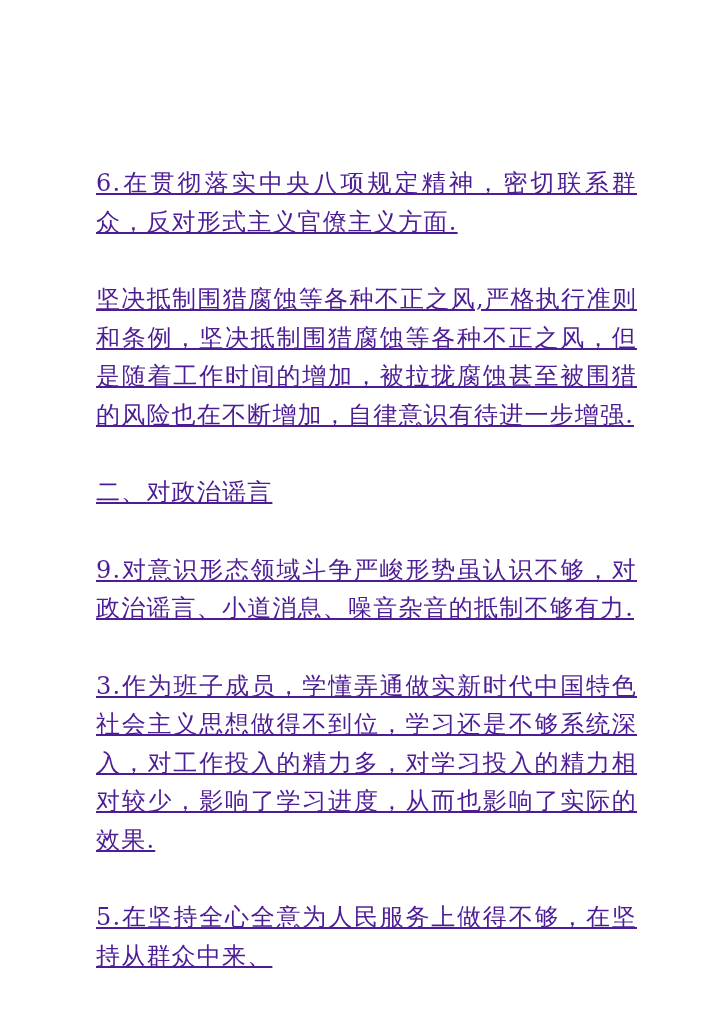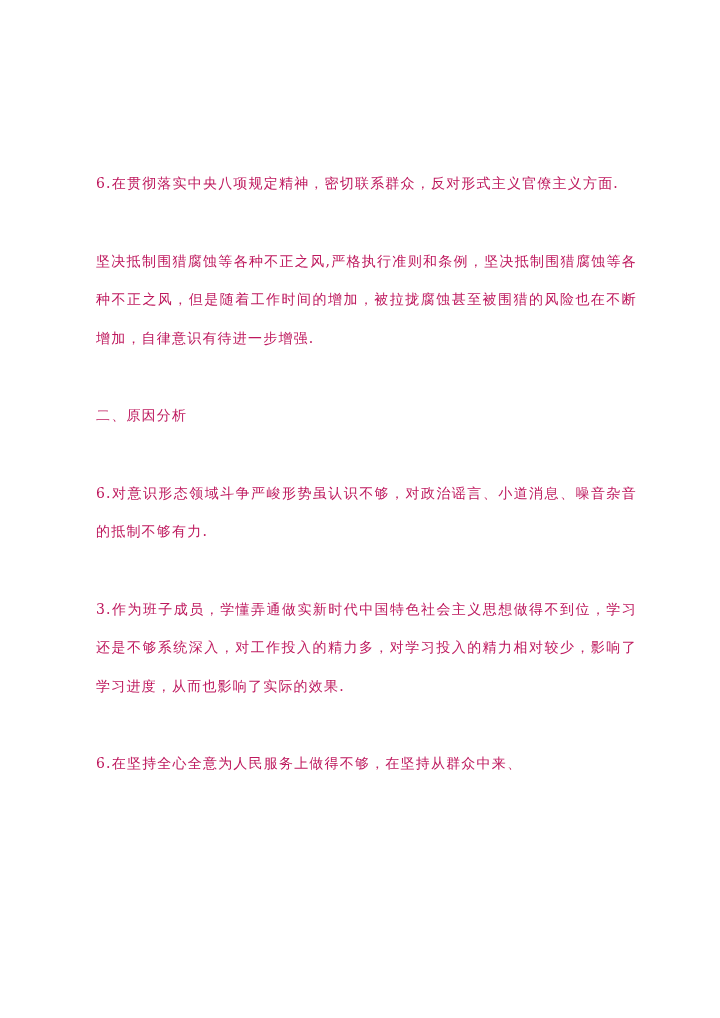--- a/index.html
+++ b/index.html
@@ -3,30 +3,31 @@
 <meta charset="utf-8">
 <style>
   html, body { margin: 0; padding: 0; background: #ffffff; }
   body { width: 720px; height: 1018px; position: relative; overflow: hidden; }
   .page {
     position: absolute; left: 0; top: 0; width: 720px; height: 1018px; background: #ffffff;
   }
   .content {
     position: absolute; left: 96px; top: 164px; width: 541px;
     font-family: "DejaVu Serif", "Liberation Serif", serif;
-    font-size: 14px; line-height: 38.5px; color: #be185d;
+    font-size: 24px; line-height: 38.5px; color: #4c1d95;
     letter-spacing: 1.2px;
+    text-decoration: underline;
   }
   .para { margin: 0 0 39px 0; text-align: justify; text-align-last: left; }
 </style>
 </head>
 <body>
 
 <div class="page">
   <div class="content">
     <p class="para">6.在贯彻落实中央八项规定精神，密切联系群众，反对形式主义官僚主义方面.</p>
     <p class="para">坚决抵制围猎腐蚀等各种不正之风,严格执行准则和条例，坚决抵制围猎腐蚀等各种不正之风，但是随着工作时间的增加，被拉拢腐蚀甚至被围猎的风险也在不断增加，自律意识有待进一步增强.</p>
-    <p class="para">二、原因分析</p>
-    <p class="para">6.对意识形态领域斗争严峻形势虽认识不够，对政治谣言、小道消息、噪音杂音的抵制不够有力.</p>
+    <p class="para">二、对政治谣言</p>
+    <p class="para">9.对意识形态领域斗争严峻形势虽认识不够，对政治谣言、小道消息、噪音杂音的抵制不够有力.</p>
     <p class="para">3.作为班子成员，学懂弄通做实新时代中国特色社会主义思想做得不到位，学习还是不够系统深入，对工作投入的精力多，对学习投入的精力相对较少，影响了学习进度，从而也影响了实际的效果.</p>
-    <p class="para">6.在坚持全心全意为人民服务上做得不够，在坚持从群众中来、</p>
+    <p class="para">5.在坚持全心全意为人民服务上做得不够，在坚持从群众中来、</p>
   </div>
 </div>
 
 </body></html>

